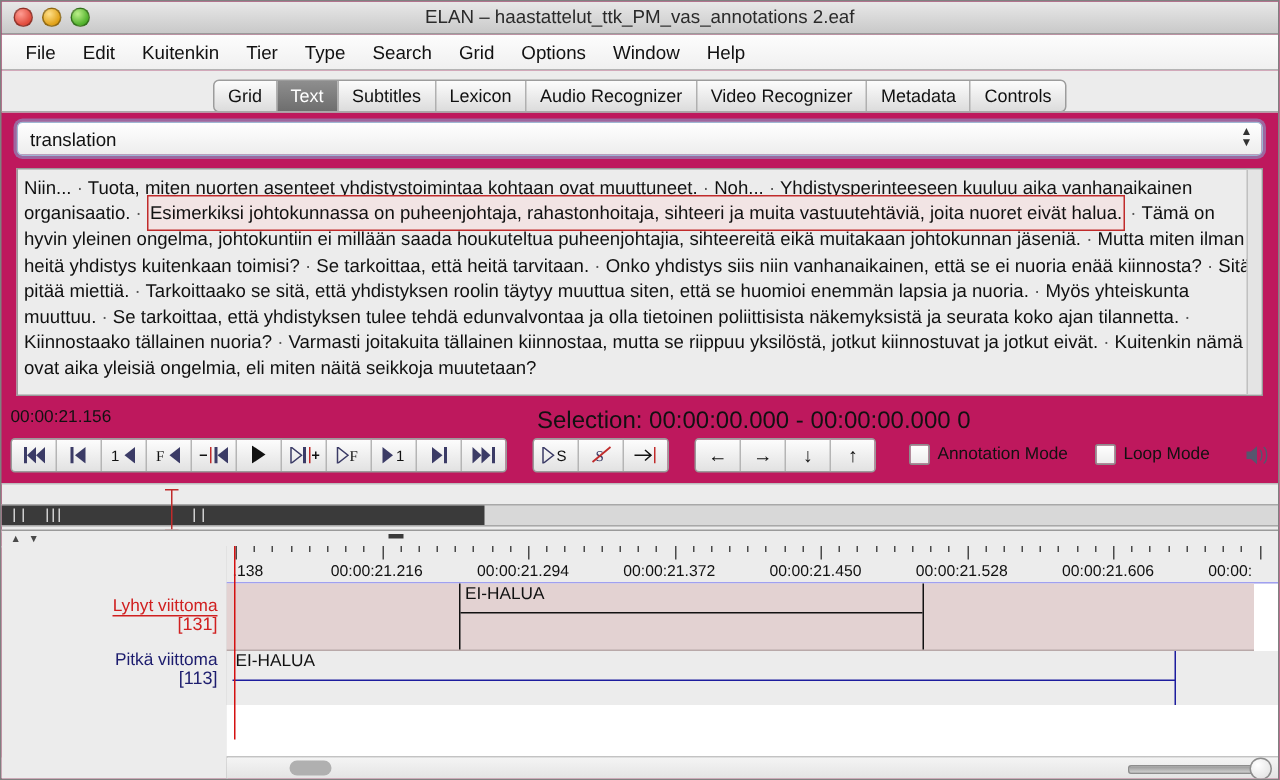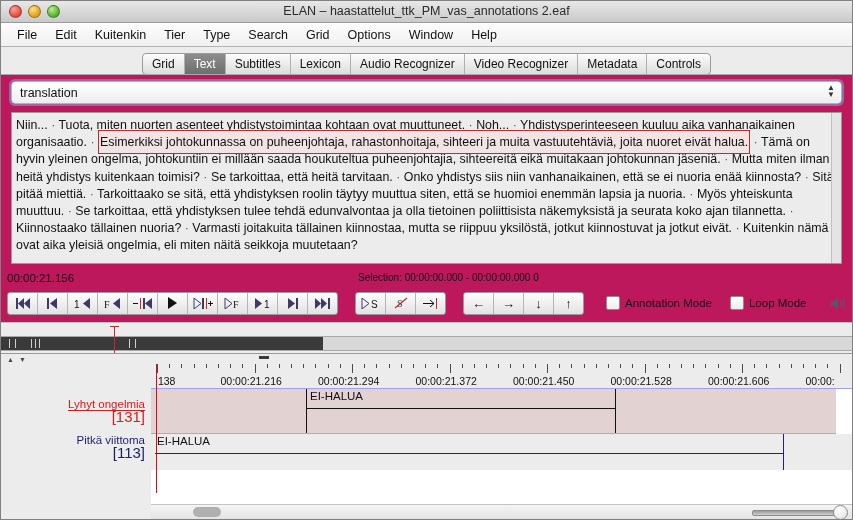--- a/index.html
+++ b/index.html
@@ -58,21 +58,21 @@
   .textinner{padding:4px 6px 0 4px;font-size:12.4px;line-height:17.2px;color:#111;
     text-align:left;}
   .hl{border:1px solid #c02b2b;background:#f2e4e4;padding:4px 1px;}
   .dot{color:#555;}
   .vscroll{position:absolute;right:0;top:0;width:9px;height:100%;background:#e4e4e4;
     border-left:1px solid #c0c0c0;}
 
   
   .timerow{height:18px;position:relative;margin-top:6px;}
   .crono{position:absolute;left:6px;top:2px;font-size:11.5px;color:#111;}
-  .selinfo{position:absolute;left:357px;top:2px;font-size:10px;color:#111;}
+  .selinfo{position:absolute;left:357px;top:2px;font-size:16px;color:#111;}
 
   
   .transport{height:26px;margin-top:2px;position:relative;display:flex;align-items:center;}
   .btngroup{display:flex;border:1px solid #9a9a9a;border-radius:3px;overflow:hidden;
     background:linear-gradient(to bottom,#fdfdfd,#e2e2e2);height:21px;}
   .tbtn{width:29px;display:flex;align-items:center;justify-content:center;
     border-right:1px solid #b5b5b5;font-size:11px;color:#3b3b66;cursor:default;}
   .tbtn:last-child{border-right:none;}
   .chk{display:flex;align-items:center;gap:5px;font-size:11.5px;color:#111;}
   .box{width:12px;height:12px;border:1px solid #8d8d8d;border-radius:2px;
@@ -95,21 +95,21 @@
   
   .timeline{position:absolute;left:0;right:0;top:352px;bottom:0;
     border-top:1px solid #9a9a9a;background:#ececec;}
   .tl-top{height:10px;position:relative;background:#ececec;border-bottom:1px solid #b9b9b9;}
   .tri{position:absolute;top:2px;font-size:7px;color:#4a4a4a;line-height:7px;}
   .tl-handle{position:absolute;left:258px;top:2px;width:10px;height:3px;background:#3a3a3a;}
   .tl-body{position:absolute;left:0;right:0;top:10px;bottom:0;}
   .names{position:absolute;left:0;top:0;width:150px;bottom:0;background:#ececec;
     border-right:1px solid #8f8f8f;}
   .nm{position:absolute;right:6px;text-align:right;font-size:11.5px;line-height:13px;}
-  .nm .sub{font-size:15px;display:block;margin-top:-1px;}
+  .nm .sub{font-size:12px;display:block;margin-top:-1px;}
   .nm.active{color:#d02020;}
   .nm.active .main{border-bottom:1px solid #d02020;}
   .nm.inactive{color:#1d1d6e;margin-left:40px;}
   .grid{position:absolute;left:150px;right:0;top:0;bottom:0;overflow:hidden;background:#fff;}
   .ruler{position:absolute;left:0;right:0;top:0;height:24px;background:#ececec;
     border-bottom:1px solid #a0a0f0;}
   .rtick{position:absolute;top:0;width:1px;background:#4a4a4a;}
   .rlab{position:absolute;top:11px;font-size:10.5px;color:#111;white-space:nowrap;}
   .rowA{position:absolute;left:0;top:25px;height:44px;width:685px;background:#e3d2d2;
     border-bottom:1px solid #b9a9a9;}
@@ -339,21 +339,21 @@
     <div class="tl-top">
       <div class="tri" style="left:6px;">▲</div>
       <div class="tri" style="left:18px;">▼</div>
       <div class="tl-handle"></div>
     </div>
 
     <div class="tl-body">
 
       <div class="names">
         <div class="nm active" style="top:34px;">
-          <span class="main">Lyhyt ongelmia</span>
+          <span class="main">Lyhyt viittoma</span>
           <span class="sub">[131]</span>
         </div>
         <div class="nm inactive" style="top:70px;">
           <span class="main">Pitkä viittoma</span>
           <span class="sub">[113]</span>
         </div>
       </div>
 
       <div class="grid">
 

